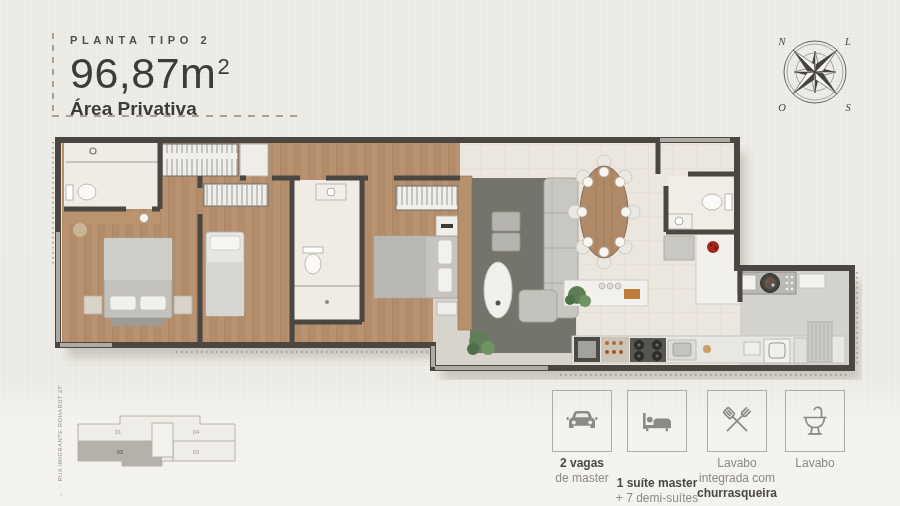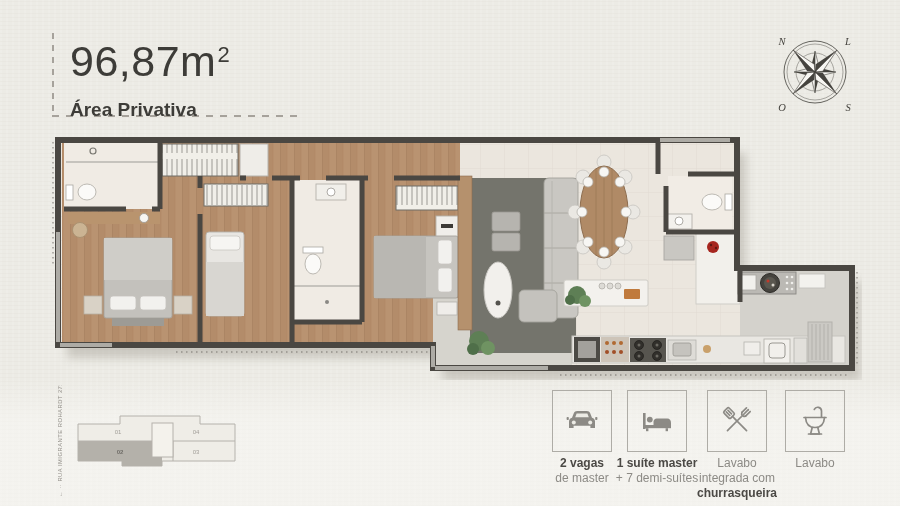--- a/index.html
+++ b/index.html
@@ -18,39 +18,40 @@
 
   
   .title-block{left:70px;top:34px;}
   .dash-v{left:52px;top:33px;width:2px;height:84px;
     background:repeating-linear-gradient(180deg,#a6a29b 0 6px,rgba(0,0,0,0) 6px 12px);}
   .dash-h{left:52px;top:115px;width:252px;height:2px;
     background:repeating-linear-gradient(90deg,#a6a29b 0 7px,rgba(0,0,0,0) 7px 14px);}
   .eyebrow{font-size:11px;letter-spacing:.42em;color:#504e49;font-weight:700;}
   .area{margin-top:5px;font-size:43px;font-weight:300;color:#3d3c38;letter-spacing:.5px;line-height:1.05;}
   .area sup{font-size:22px;vertical-align:14px;margin-left:1px;}
-  .subtitle{font-size:19px;font-weight:700;color:#3d3c38;margin-top:15px;}
+  .subtitle{font-size:19px;font-weight:700;color:#3d3c38;margin-top:2px;}
 
   
   .feature-box{top:390px;width:58px;height:60px;border:1px solid #aeaca6;
     display:flex;align-items:center;justify-content:center;}
   .feature-caption{top:456px;width:112px;text-align:center;font-size:12px;line-height:15px;color:#8c8a85;}
   .feature-caption .bold{color:#4b4945;font-weight:700;}
 
   svg text{font-family:"Liberation Sans", sans-serif;}
   .compass-letter{font-family:"Liberation Serif", serif;font-style:italic;font-size:10.5px;fill:#45433e;}
 </style>
 </head>
 <body>
 
 <div class="layer paper-light"></div>
 
 <div class="layer z dash-v"></div>
 <div class="layer z dash-h"></div>
 <header class="layer z title-block">
+  <div class="eyebrow">PLANTA TIPO 2</div>
   <div class="area"><span>96,87m</span><sup>2</sup></div>
   <div class="subtitle">Área Privativa</div>
 </header>
 
 <svg class="layer z" style="left:765px;top:22px;" width="100" height="100" viewBox="-50 -50 100 100">
   <circle r="31" fill="none" stroke="#55534e" stroke-width="0.9"></circle>
   <circle r="28" fill="none" stroke="#6b6963" stroke-width="0.55"></circle>
   <circle r="19" fill="none" stroke="#6b6963" stroke-width="0.55"></circle>
   <g>
     <g>
@@ -434,21 +435,21 @@
       <path d="M17.2 26.5 L15.6 33 H24.4 L22.8 26.5"></path>
       <line x1="13.5" y1="33" x2="26.5" y2="33"></line>
     </g>
   </svg>
 </div>
 
 <div class="layer z feature-caption" style="left:526px;">
   <span class="bold">2 vagas</span><br>
   <span>de master</span>
 </div>
-<div class="layer z feature-caption" style="left:601px;">
+<div class="layer z feature-caption" style="left:601px;margin-top:20px;">
   <span class="bold">1 suíte master</span><br>
   <span>+ 7 demi-suítes</span>
 </div>
 <div class="layer z feature-caption" style="left:681px;">
   <span>Lavabo</span><br>
   <span>integrada com</span><br>
   <span class="bold">churrasqueira</span>
 </div>
 <div class="layer z feature-caption" style="left:759px;">
   <span>Lavabo</span>

